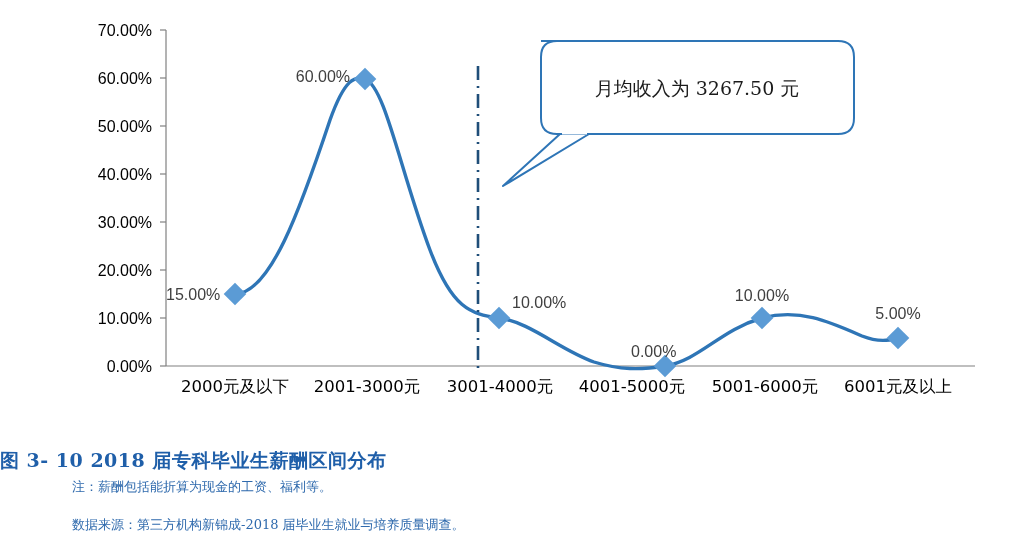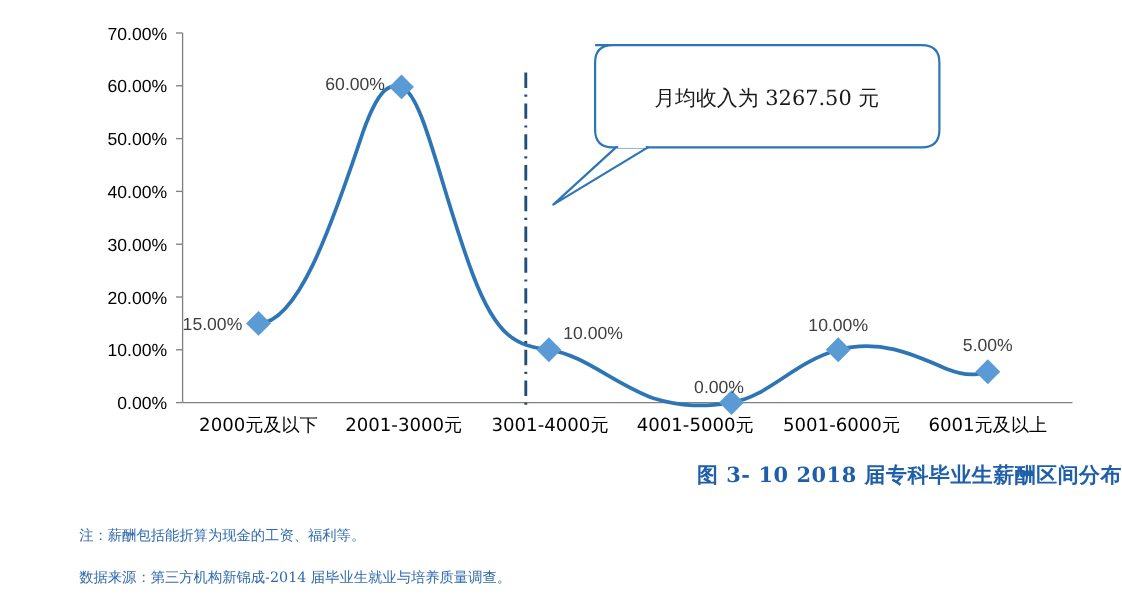--- a/index.html
+++ b/index.html
@@ -44,23 +44,23 @@
     fill: #404040;
   }
   .callout-text {
     font-family: "DejaVu Serif", serif;
     font-size: 19px;
     fill: #1a1a1a;
   }
   .caption {
     position: absolute;
     left: 0;
-    top: 419px;
+    top: 448px;
     width: 1020px;
-    text-align: right;
+    text-align: left;
     font-family: "DejaVu Serif", serif;
     font-weight: bold;
     font-size: 19px;
     color: #1f5fa9;
     letter-spacing: 0.5px;
   }
   .note {
     position: absolute;
     left: 72px;
     font-family: "DejaVu Serif", serif;
@@ -152,15 +152,15 @@
         <line x1="562" y1="133" x2="587" y2="133" stroke="#ffffff" stroke-width="3"></line>
         <text class="callout-text" x="697" y="95" text-anchor="middle">月均收入为 3267.50 元</text>
       </g>
 
     </svg>
   </div>
 
   <div class="caption">图 3- 10    2018 届专科毕业生薪酬区间分布</div>
 
   <div class="note note1">注：薪酬包括能折算为现金的工资、福利等。</div>
-  <div class="note note2">数据来源：第三方机构新锦成-2014 届毕业生就业与培养质量调查。</div>
+  <div class="note note2">数据来源：第三方机构新锦成-2018 届毕业生就业与培养质量调查。</div>
 
 </div>
 
 </body></html>

